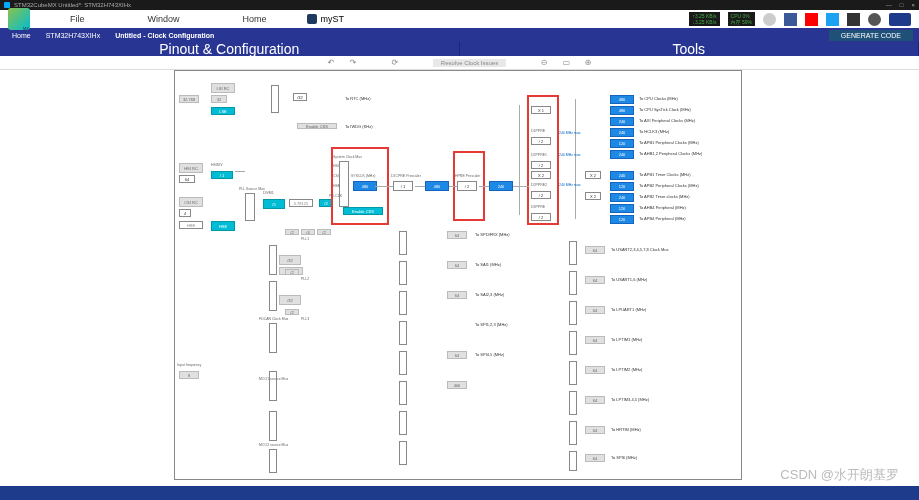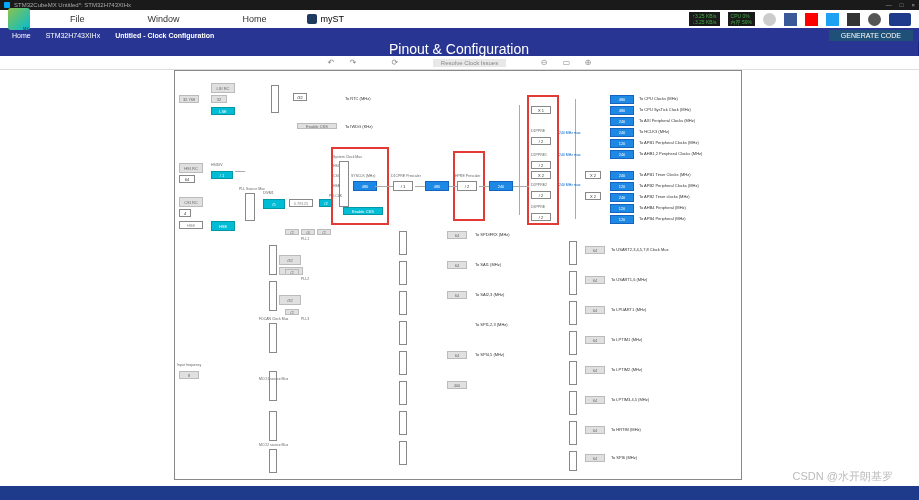--- a/index.html
+++ b/index.html
@@ -39,21 +39,21 @@
 .gray{background:#e0e0e0;color:#666;border:1px solid #bbb}
 .white{background:#fff;color:#333;border:1px solid #888}
 .outline{background:#fff;color:#888;border:1px solid #888}
 .redbox{position:absolute;border:2px solid #e53935;pointer-events:none}
 .mux{position:absolute;background:#fff;border:1px solid #888}
 .mux::before,.mux::after{content:"";position:absolute;width:0;height:0}
 .line{position:absolute;background:#aaa}
 .hl{height:1px}.vl{width:1px}
 .lbl{position:absolute;font-size:3.5px;color:#666}
 .out-lbl{position:absolute;font-size:4px;color:#333}
-.watermark{position:absolute;bottom:2px;right:26px;font-size:11px;color:#bbb}
+.watermark{position:absolute;bottom:2px;right:20px;font-size:13px;color:#bbb}
 .statusbar{position:absolute;bottom:0;height:14px;width:100%;background:#1e3a8a}
 </style>
 </head>
 <body>
 
 <div class="titlebar">
   <div class="titlebar-icon"></div>
   <span>STM32CubeMX Untitled*: STM32H743XIHx</span>
   <div class="tb-right">
     <span>—</span>
@@ -97,20 +97,21 @@
   <div class="bc-arrow"></div>
   <span class="bc-item">STM32H743XIHx</span>
   <div class="bc-arrow"></div>
   <span class="bc-item active">Untitled - Clock Configuration</span>
   <div class="bc-arrow"></div>
   <button class="gen-btn">GENERATE CODE</button>
 </div>
 
 <div class="tabs">
   <div class="tab">Pinout &amp; Configuration</div>
+  <div class="tab">Tools</div>
 </div>
 
 <div class="toolbar">
   <span class="tool-icon">↶</span>
   <span class="tool-icon">↷</span>
   <span class="tool-icon" style="margin-left:20px">⟳</span>
   <button class="resolve-btn" style="margin-left:20px">Resolve Clock Issues</button>
   <span class="tool-icon" style="margin-left:20px">⊖</span>
   <span class="tool-icon">▭</span>
   <span class="tool-icon">⊕</span>

